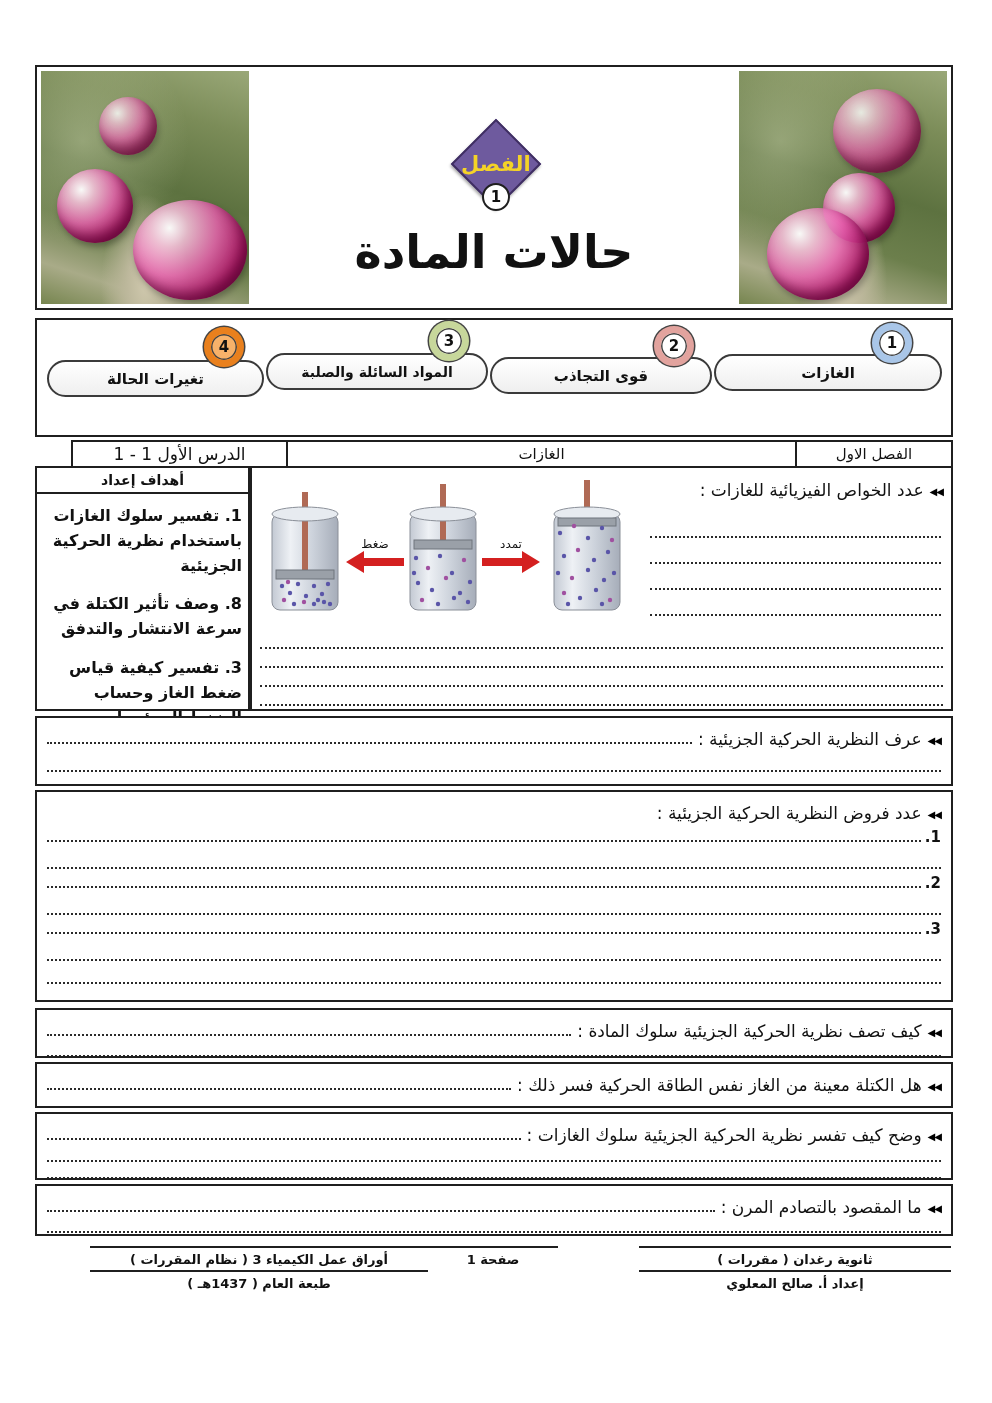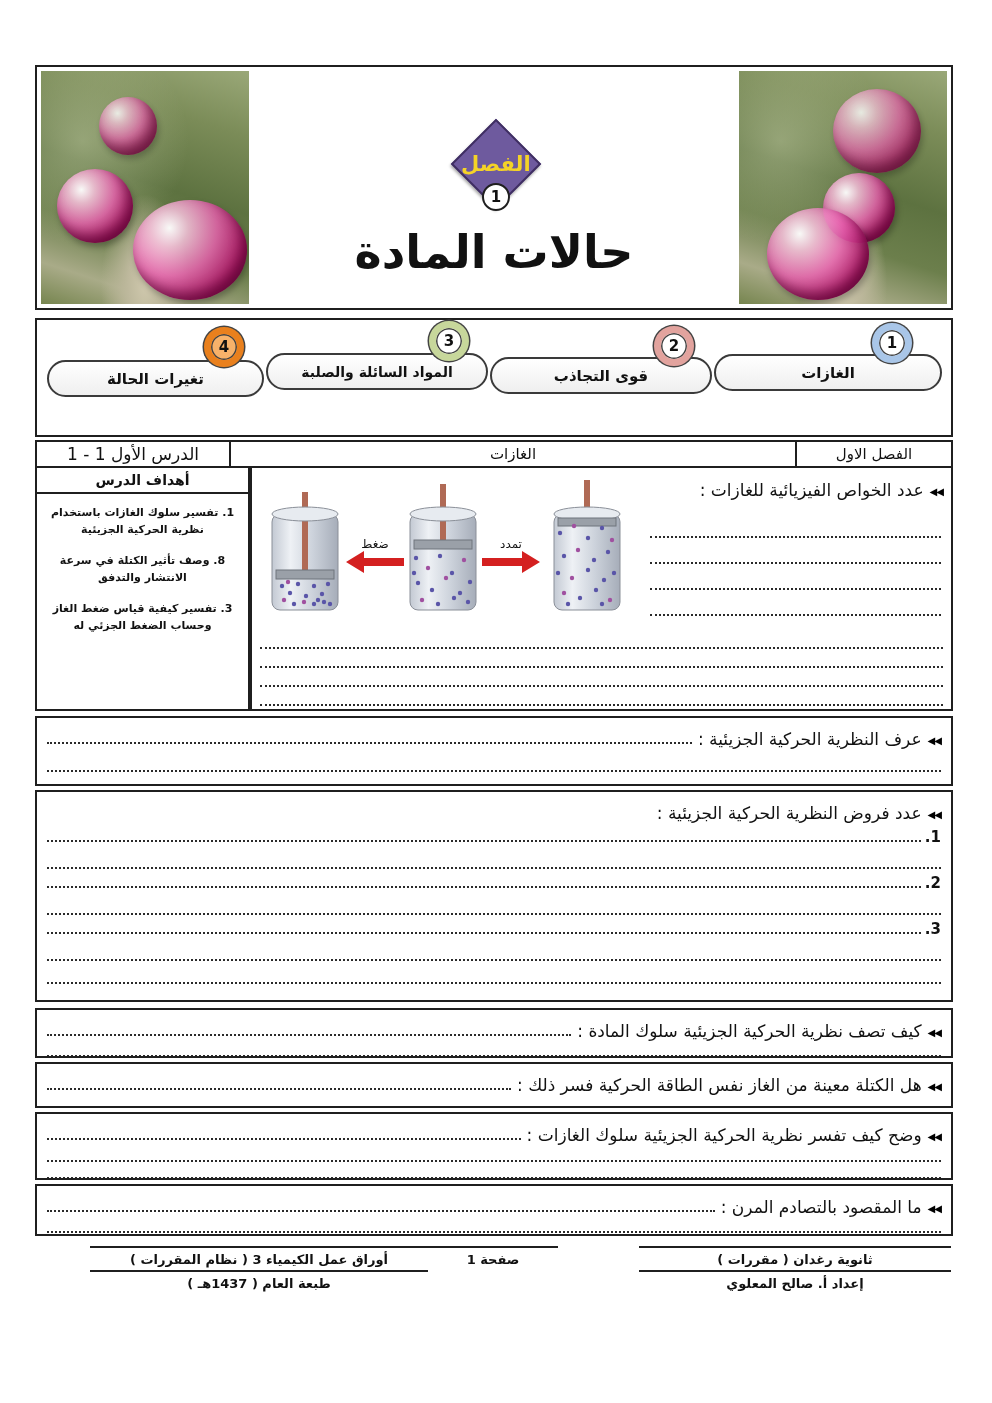--- a/index.html
+++ b/index.html
@@ -55,28 +55,28 @@
   .ring-1 { left:835px; top:3px;  border:7px solid #a9c6e8; }
   .ring-2 { left:617px; top:6px;  border:7px solid #e2a39e; }
   .ring-3 { left:392px; top:1px;  border:7px solid #c7d79b; }
   .ring-4 { left:167px; top:7px;  border:7px solid #e9801d; background:#f7b26a; }
 
   
   .lesson-bar { position:absolute; left:35px; top:440px; width:918px; height:28px; display:flex; }
   .lesson-bar .cell { border:2px solid #1f1f1f; background:#fff; display:flex; align-items:center; justify-content:center; }
   .cell-chapter { width:158px; font-size:15px; }
   .cell-subject { flex:1; margin-right:-2px; margin-left:-2px; font-size:15px; }
-  .cell-lesson  { width:196px; font-size:17px; }
+  .cell-lesson  { width:217px; font-size:17px;margin-left:36px; }
 
   
   .objectives-box { left:35px; top:466px; width:215px; height:245px; }
   .obj-title { height:26px; border-bottom:2px solid #1f1f1f; display:flex; align-items:center; justify-content:center;
     font-weight:bold; font-size:14px; }
   .obj-items { padding:10px 6px; }
-  .obj-item { font-weight:bold; font-size:11px; line-height:1.55; text-align:center; margin-bottom:14px; }
+  .obj-item { font-weight:bold; font-size:16px; line-height:1.55; text-align:right; margin-bottom:14px; }
 
   
   .q1-box { left:250px; top:466px; width:703px; height:245px; }
   .q1-line { position:absolute; top:12px; right:8px; display:flex; align-items:center; gap:6px; }
   .qmark { font-size:10px; letter-spacing:-1px; color:#000; transform:translateY(1px); }
   .qtext { font-size:17px; }
   .diagram { position:absolute; left:6px; top:10px; width:382px; height:150px; }
   .q1-right-dots { position:absolute; top:44px; left:398px; right:10px; }
   .q1-right-dots .dotrow { height:26px; }
   .q1-bottom-dots { position:absolute; top:162px; left:8px; right:8px; }
@@ -153,21 +153,21 @@
     <div class="ring ring-4">4</div>
   </div>
 
   <div class="lesson-bar">
     <div class="cell cell-chapter">الفصل الاول</div>
     <div class="cell cell-subject">الغازات</div>
     <div class="cell cell-lesson">الدرس الأول 1 - 1</div>
   </div>
 
   <div class="box objectives-box">
-    <div class="obj-title">أهداف الدرس</div>
+    <div class="obj-title">أهداف إعداد</div>
     <div class="obj-items">
       <div class="obj-item">1. تفسير سلوك الغازات باستخدام نظرية الحركية الجزيئية</div>
       <div class="obj-item">8. وصف تأثير الكتلة في سرعة الانتشار والتدفق</div>
       <div class="obj-item">3. تفسير كيفية قياس ضغط الغاز وحساب الضغط الجزئي له</div>
     </div>
   </div>
 
   <div class="box q1-box">
     <div class="q1-line">
       <span class="qmark">◀◀</span>

